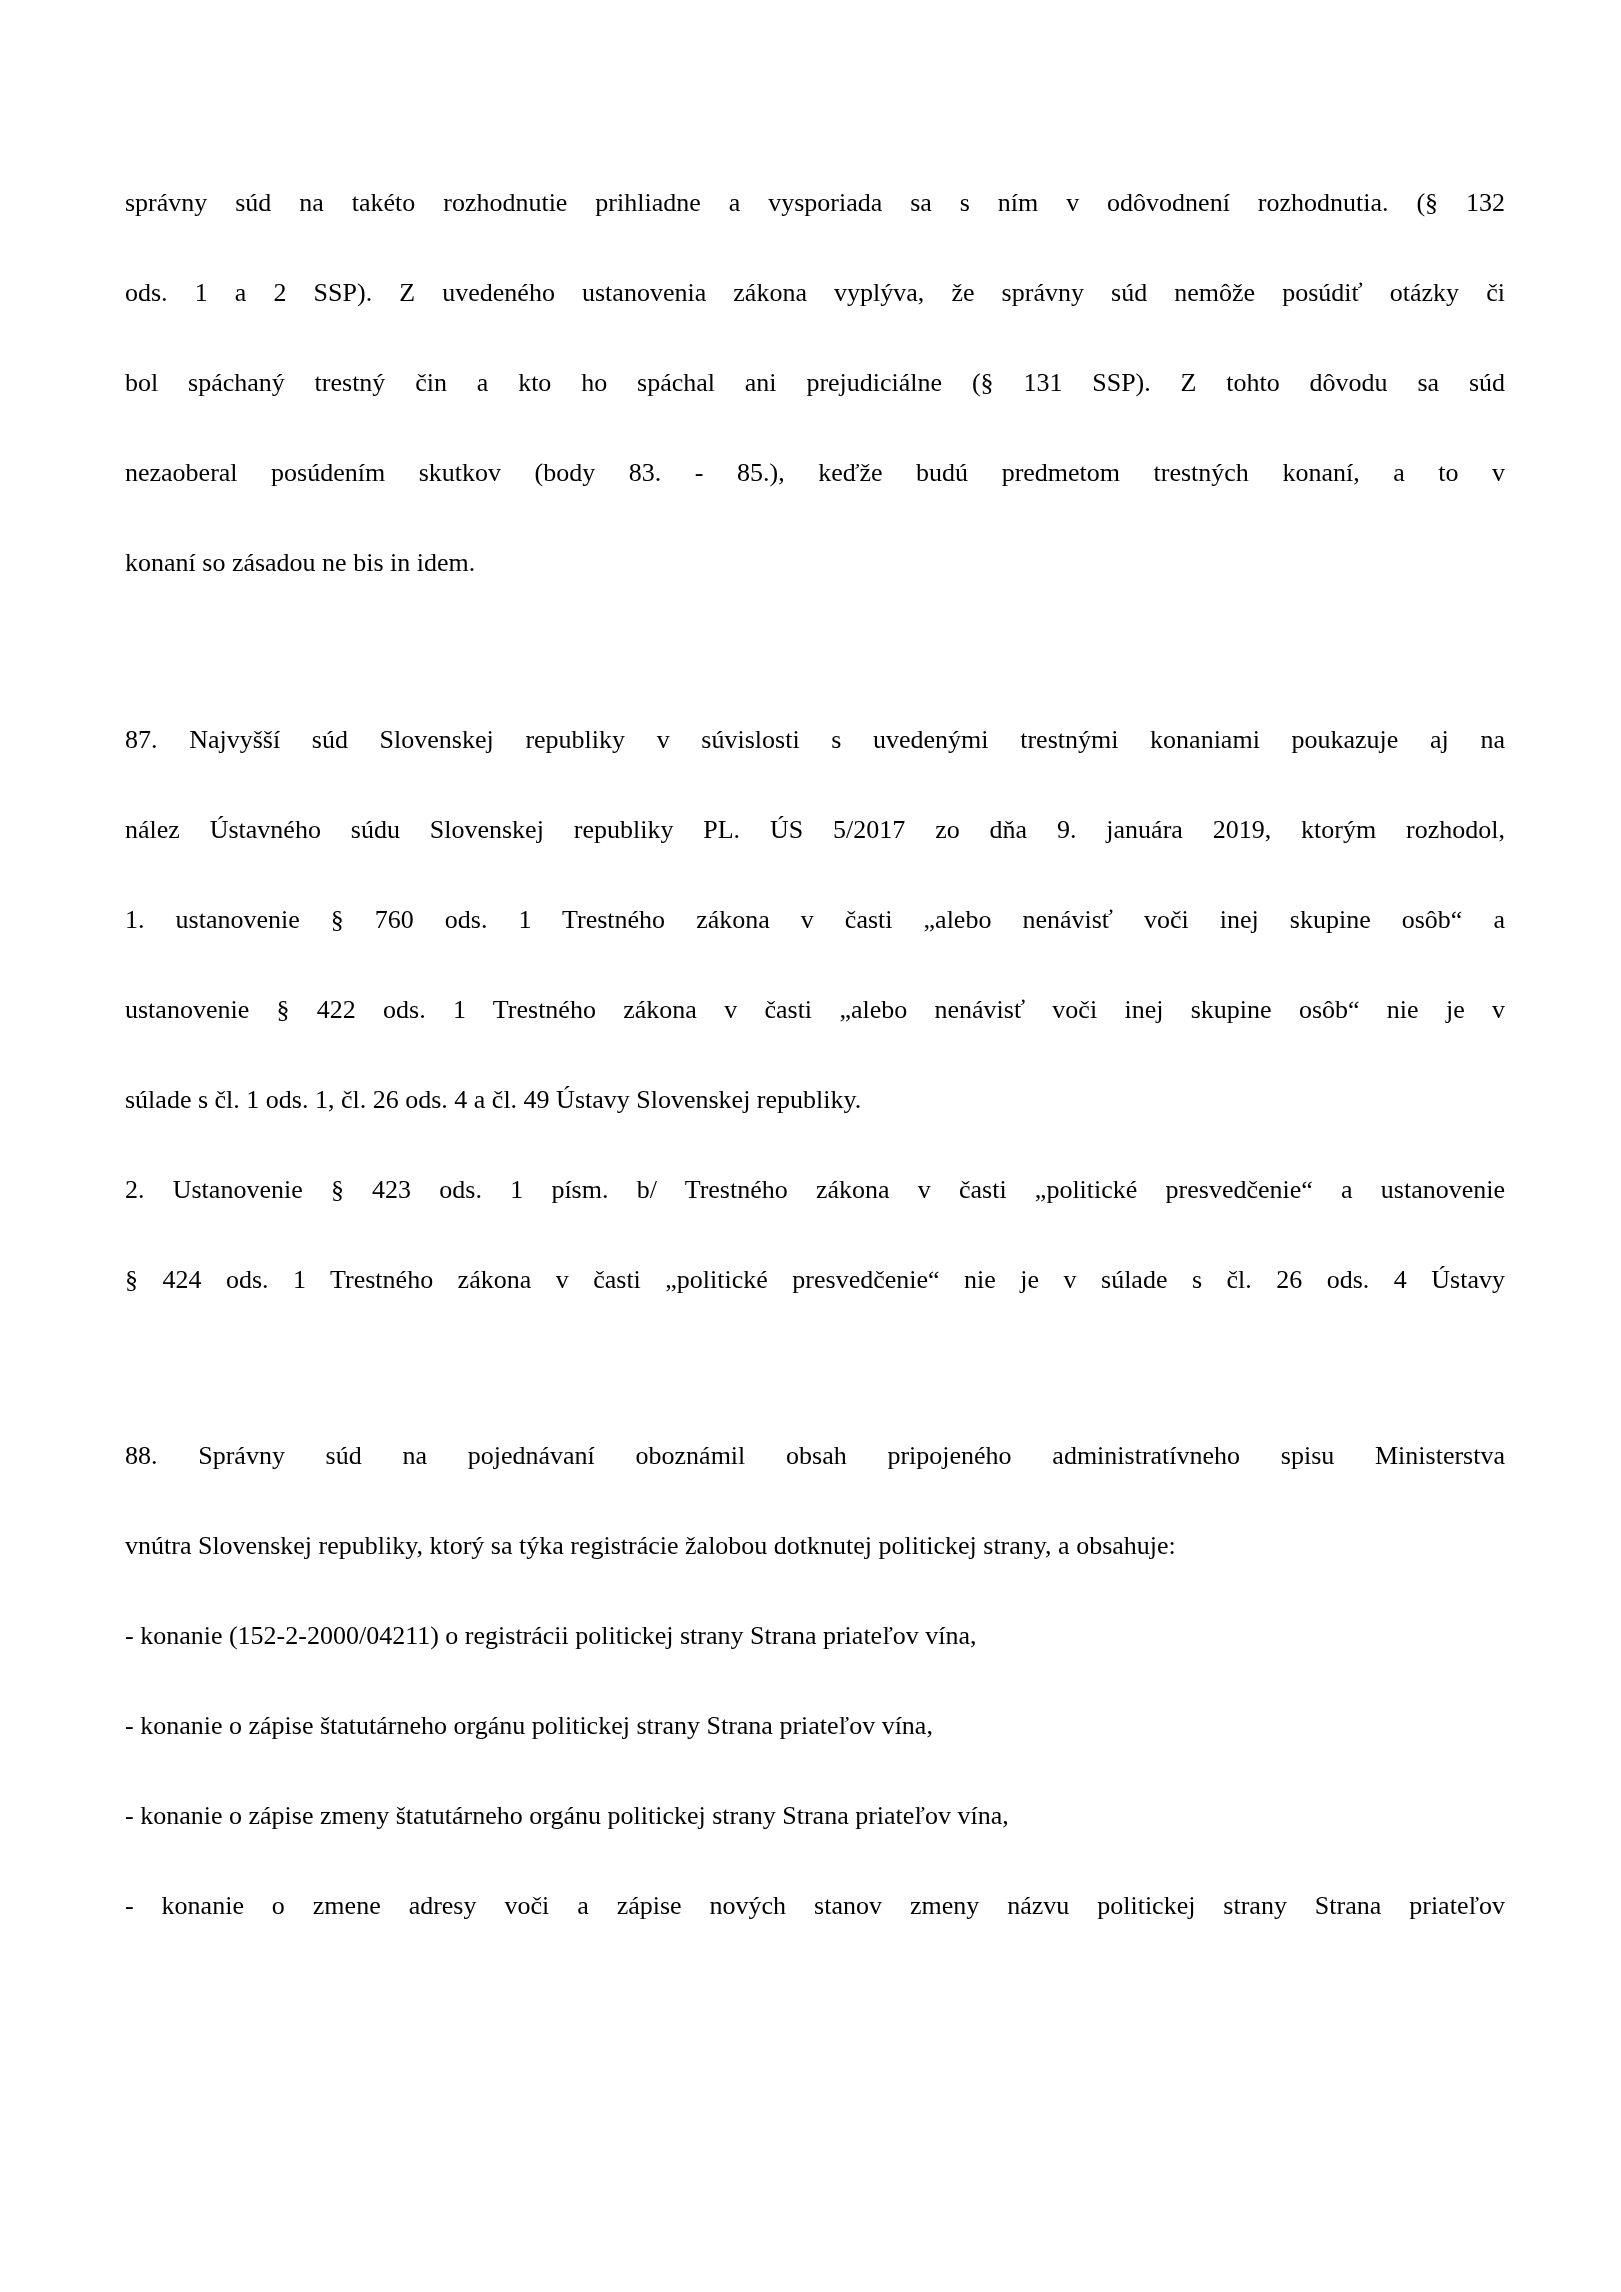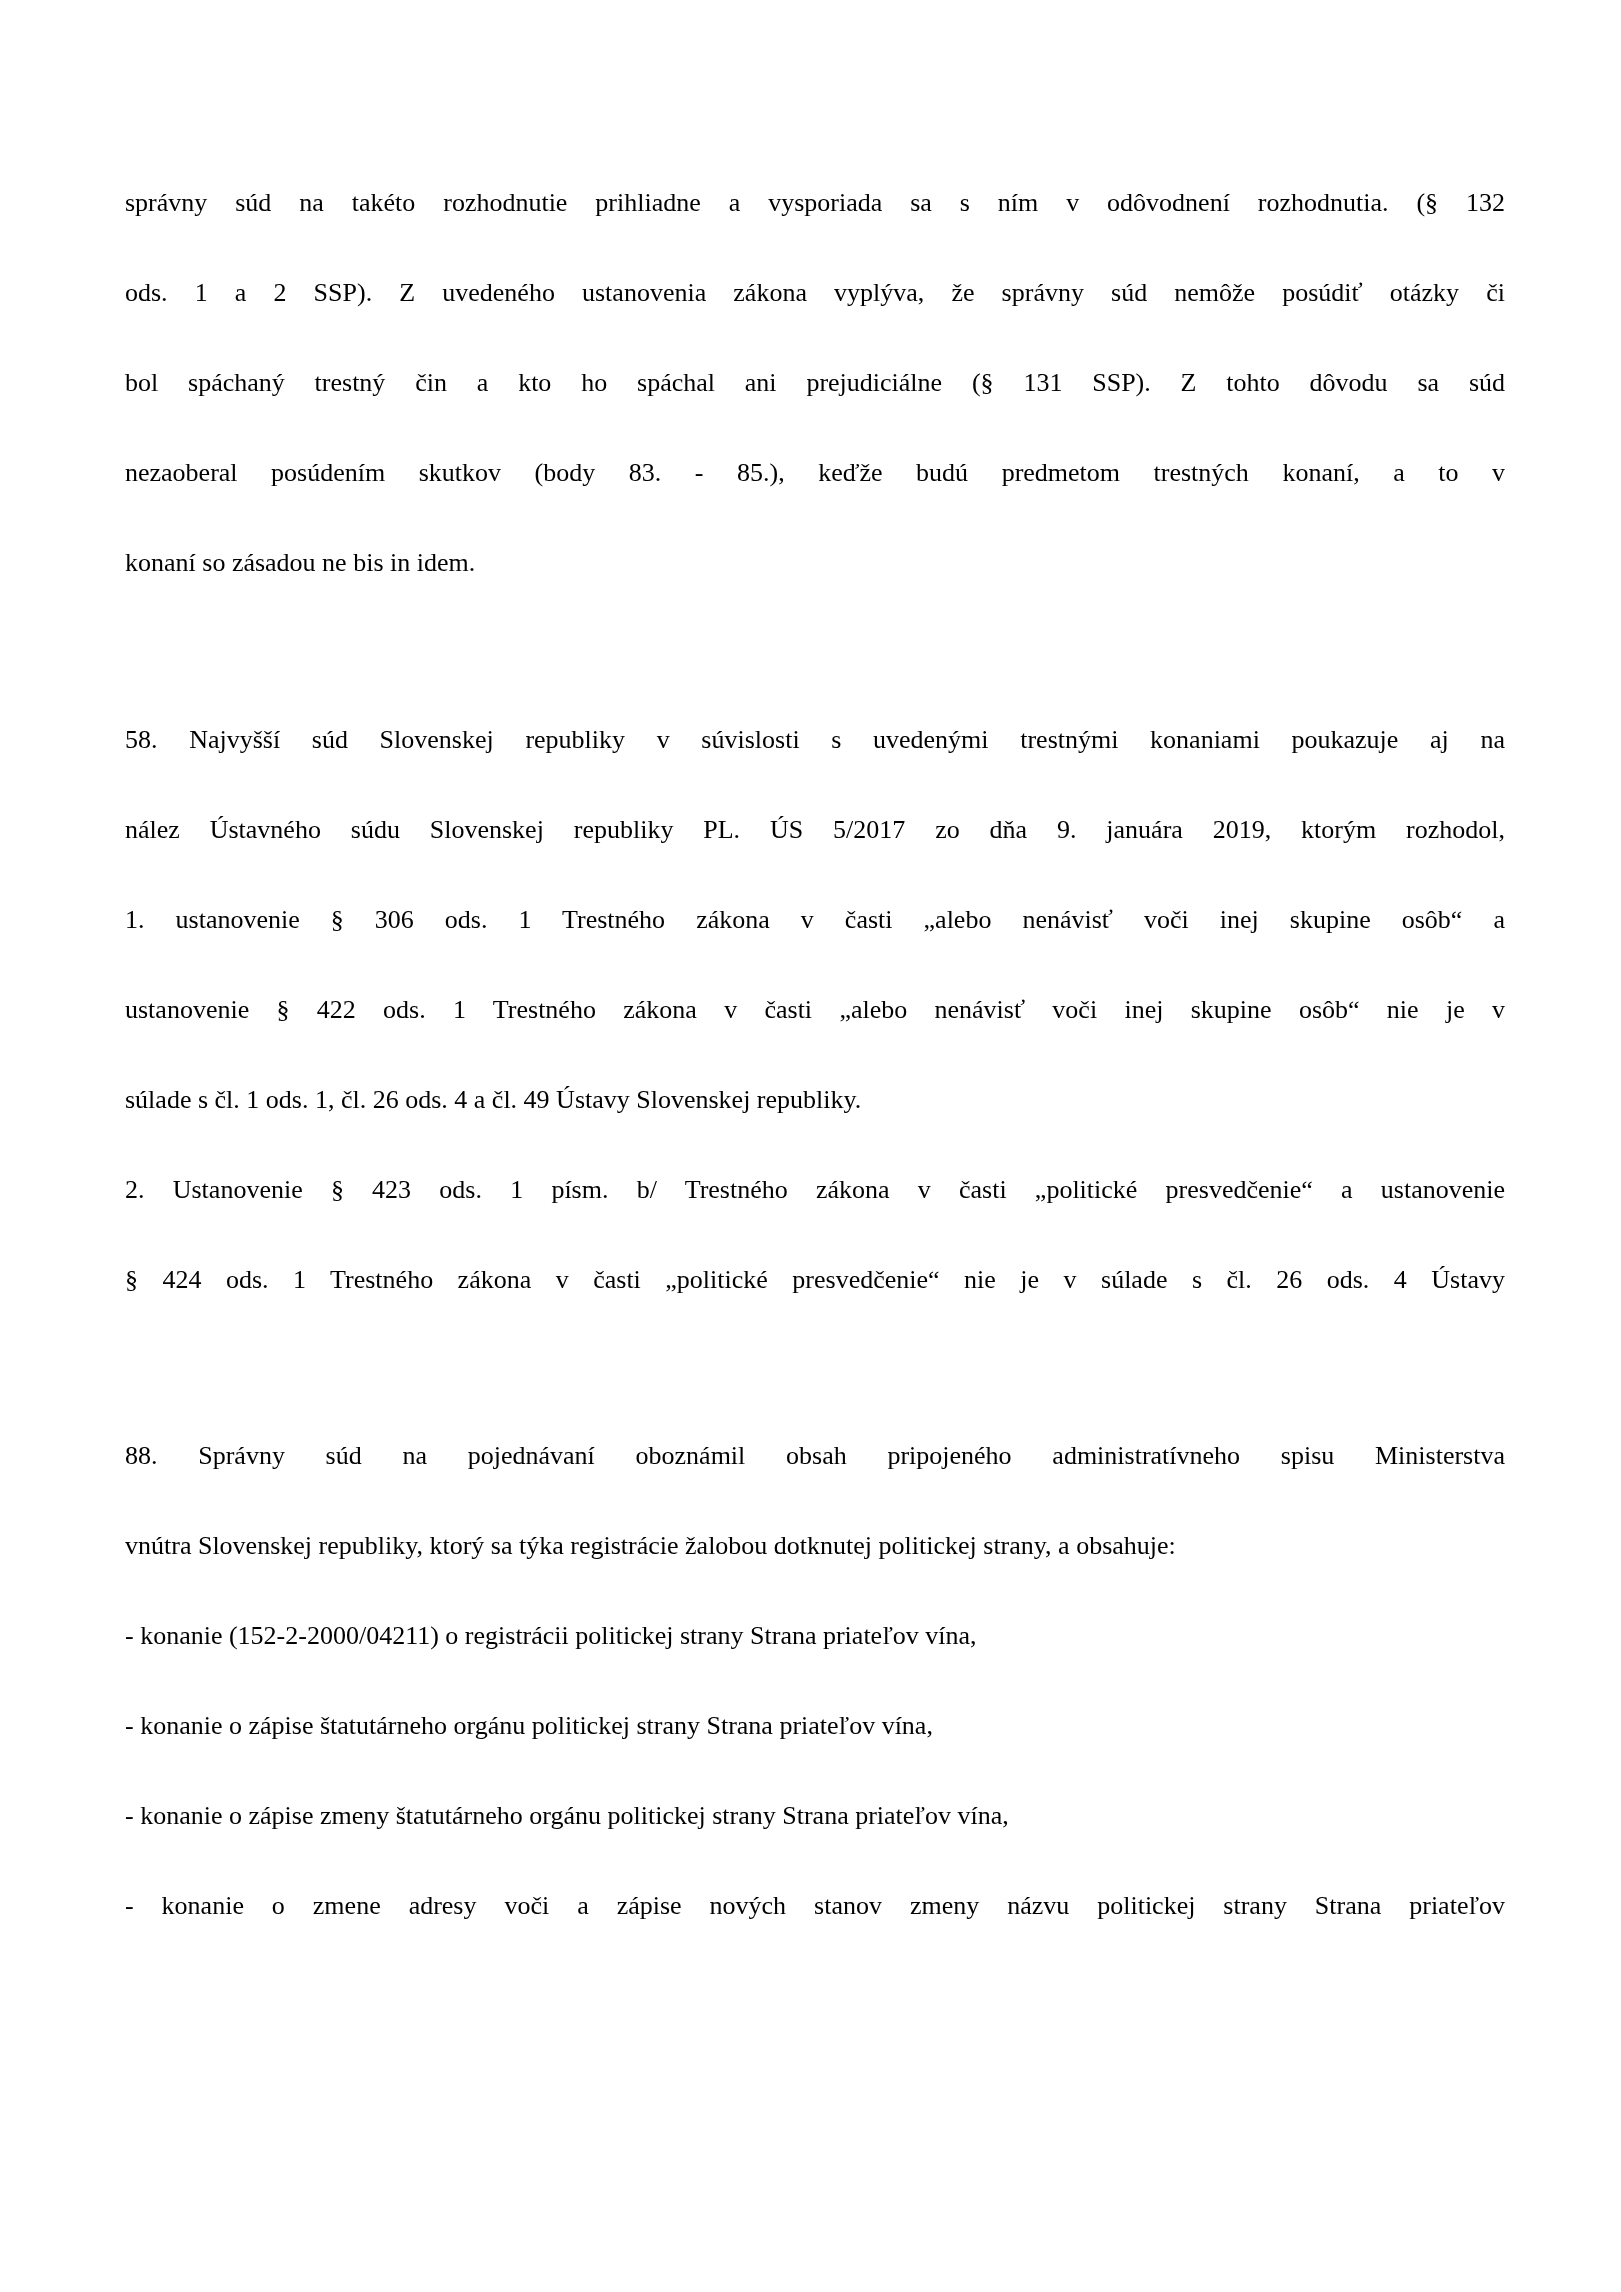--- a/index.html
+++ b/index.html
@@ -55,23 +55,23 @@
 
     <div class="para">
       <span class="line">správny súd na takéto rozhodnutie prihliadne a vysporiada sa s ním v odôvodnení rozhodnutia. (§ 132</span>
       <span class="line">ods. 1 a 2 SSP). Z uvedeného ustanovenia zákona vyplýva, že správny súd nemôže posúdiť otázky či</span>
       <span class="line">bol spáchaný trestný čin a kto ho spáchal ani prejudiciálne (§ 131 SSP). Z tohto dôvodu sa súd</span>
       <span class="line">nezaoberal posúdením skutkov (body 83. - 85.), keďže budú predmetom trestných konaní, a to v</span>
       <span class="line last">konaní so zásadou ne bis in idem.</span>
     </div>
 
     <div class="para">
-      <span class="line">58. Najvyšší súd Slovenskej republiky v súvislosti s uvedenými trestnými konaniami poukazuje aj na</span>
+      <span class="line">87. Najvyšší súd Slovenskej republiky v súvislosti s uvedenými trestnými konaniami poukazuje aj na</span>
       <span class="line">nález Ústavného súdu Slovenskej republiky PL. ÚS 5/2017 zo dňa 9. januára 2019, ktorým rozhodol,</span>
-      <span class="line">1. ustanovenie § 306 ods. 1 Trestného zákona v časti „alebo nenávisť voči inej skupine osôb“ a</span>
+      <span class="line">1. ustanovenie § 760 ods. 1 Trestného zákona v časti „alebo nenávisť voči inej skupine osôb“ a</span>
       <span class="line">ustanovenie § 422 ods. 1 Trestného zákona v časti „alebo nenávisť voči inej skupine osôb“ nie je v</span>
       <span class="line last">súlade s čl. 1 ods. 1, čl. 26 ods. 4 a čl. 49 Ústavy Slovenskej republiky.</span>
       <span class="line">2. Ustanovenie § 423 ods. 1 písm. b/ Trestného zákona v časti „politické presvedčenie“ a ustanovenie</span>
       <span class="line">§ 424 ods. 1 Trestného zákona v časti „politické presvedčenie“ nie je v súlade s čl. 26 ods. 4 Ústavy</span>
     </div>
 
     <div class="para">
       <span class="line">88. Správny súd na pojednávaní oboznámil obsah pripojeného administratívneho spisu Ministerstva</span>
       <span class="line last">vnútra Slovenskej republiky, ktorý sa týka registrácie žalobou dotknutej politickej strany, a obsahuje:</span>
       <span class="line last">- konanie (152-2-2000/04211) o registrácii politickej strany Strana priateľov vína,</span>

